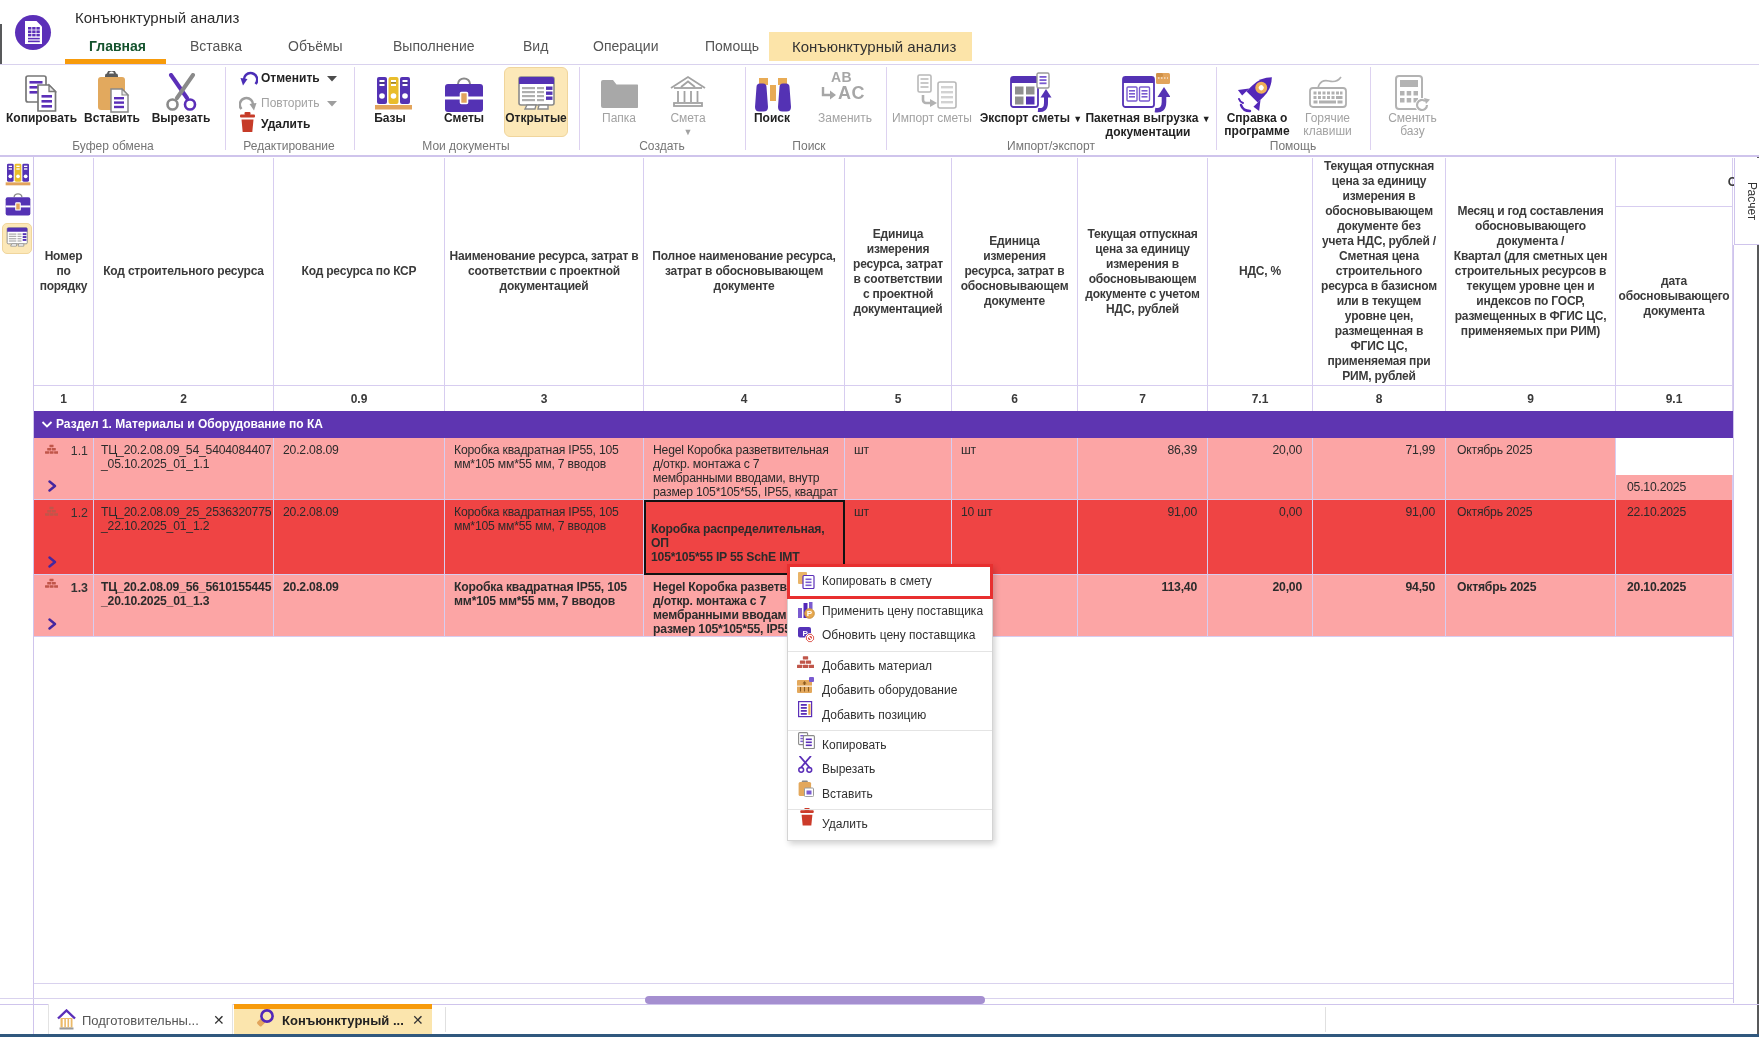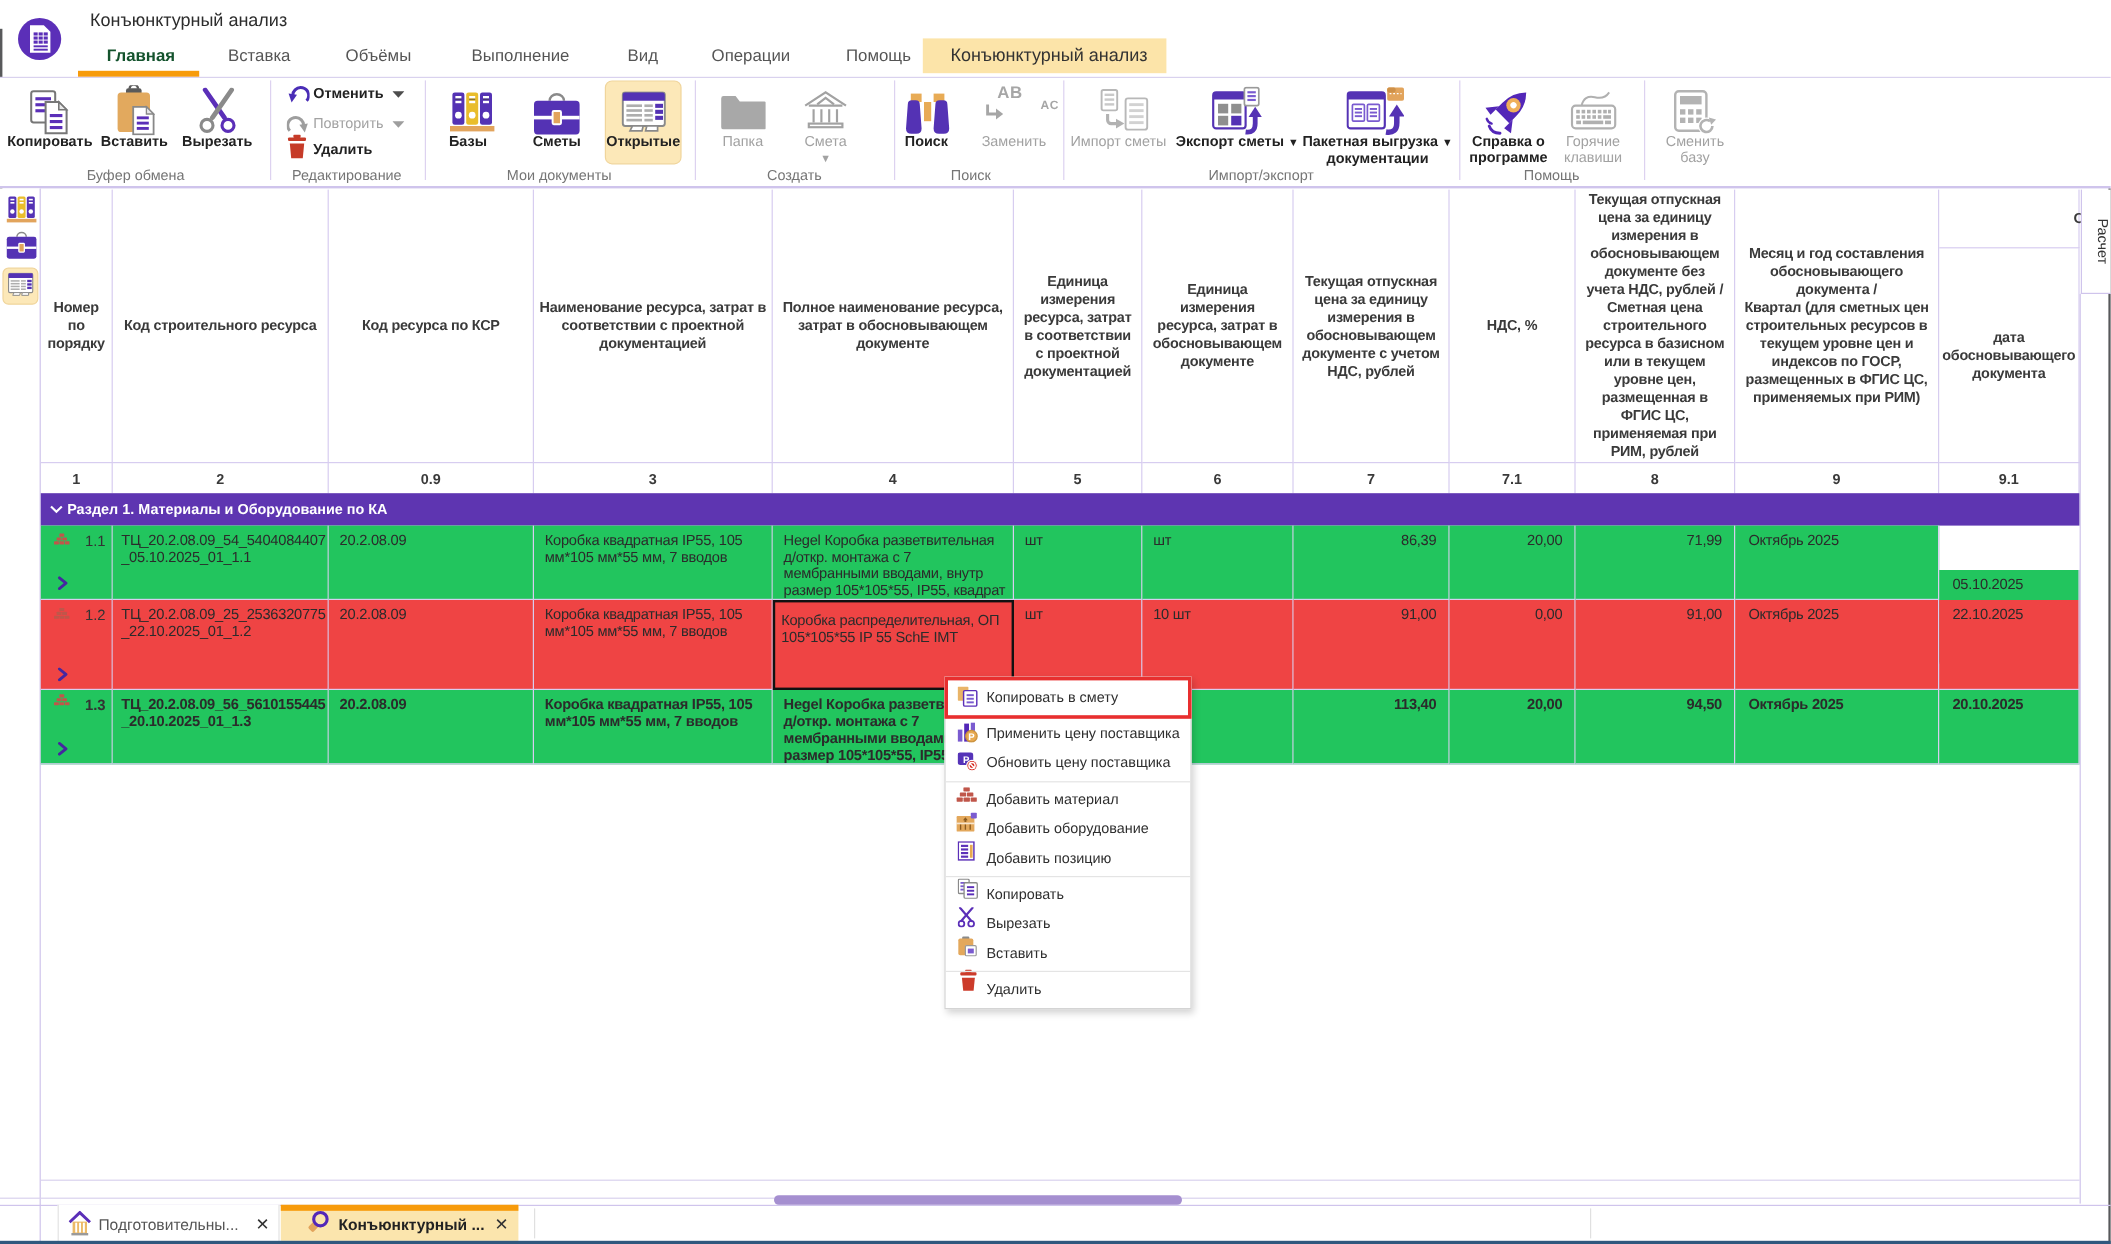--- a/index.html
+++ b/index.html
@@ -31,21 +31,21 @@
 #edgeL{left:0;top:24px;width:2px;height:1013px;background:#58595b;}
 #edgeR{left:1757px;top:157px;width:2px;height:880px;background:#58595b;}
 #edgeB{left:0;top:1034px;width:1759px;height:3px;background:#30587e;}
 
 .hc{top:158px;height:227px;border-right:1px solid #d7cdf0;font-weight:bold;font-size:12px;
    display:flex;align-items:center;justify-content:center;text-align:center;line-height:15px;color:#3a3a3a;padding:0 2px;letter-spacing:-.2px;}
 .nc{top:385px;height:26px;border-right:1px solid #d7cdf0;border-top:1px solid #d7cdf0;font-weight:bold;font-size:12px;
    display:flex;align-items:center;justify-content:center;color:#3a3a3a;}
 #section{left:34px;top:411px;width:1699px;height:27px;background:#5e35b1;color:#fff;font-size:12px;font-weight:bold;line-height:27px;}
 .cell{border-right:1px solid #d7cdf0;border-bottom:1px solid #d7cdf0;font-size:12.2px;line-height:14.1px;padding:5px 2px 0 9px;color:#2b2b2b;overflow:hidden;letter-spacing:-.2px;}
-.g{background:#22c55e;}
+.g{background:#fca5a5;}
 .y{background:#ef4444;}
 .num{text-align:right;padding-right:10px;}
 .r3 *, .r3{font-weight:bold;}
 
 #raschet{left:1734px;top:158px;width:25px;height:87px;border-left:1px solid #cfc4ec;border-bottom:1px solid #cfc4ec;
   writing-mode:vertical-rl;text-align:center;font-size:12px;color:#333;background:#fff;}
 
 #gridbot{left:34px;top:983px;width:1699px;height:1px;background:#d9d2ee;}
 #trackT{left:0px;top:998px;width:1733px;height:1px;background:#d9d2ee;}
 #trackB{left:0px;top:1004px;width:1759px;height:1px;background:#cfc4ec;}
@@ -169,21 +169,21 @@
 <div class="a cell g" style="left:1616px;top:427px;width:117px;height:78px;padding-left:11px;margin-top:48px;">05.10.2025</div>
 <div class="a" style="left:60px;top:444px;width:28px;text-align:right;font-size:12.4px;">1.1</div>
 <svg class="a" style="left:48px;top:480px" width="10" height="12" viewBox="0 0 10 12">
     <polyline points="1.5,1.5 7,6 1.5,10.5" fill="none" stroke="#4527a0" stroke-width="2.4" stroke-linecap="round" stroke-linejoin="round"></polyline>
   </svg>
 
 <div class="a cell y" style="left:34px;top:500px;width:60px;height:75px;"></div>
 <div class="a cell y" style="left:94px;top:500px;width:180px;height:75px;padding-left:7px;">ТЦ_20.2.08.09_25_2536320775<br>_22.10.2025_01_1.2</div>
 <div class="a cell y" style="left:274px;top:500px;width:171px;height:75px;">20.2.08.09</div>
 <div class="a cell y" style="left:445px;top:500px;width:199px;height:75px;">Коробка квадратная IP55, 105<br>мм*105 мм*55 мм, 7 вводов</div>
-<div class="a cell y" style="left:644px;top:500px;width:201px;height:75px;border:2px solid #111;padding-top:8px;padding-left:5px;">Коробка распределительная, ОП<br>105*105*55 IP 55 SchE IMT</div>
+<div class="a cell y" style="left:644px;top:500px;width:201px;height:75px;border:2px solid #111;padding-top:20px;padding-left:5px;font-weight:bold;">Коробка распределительная, ОП<br>105*105*55 IP 55 SchE IMT</div>
 <div class="a cell y" style="left:845px;top:500px;width:107px;height:75px;">шт</div>
 <div class="a cell y" style="left:952px;top:500px;width:126px;height:75px;">10 шт</div>
 <div class="a cell y num" style="left:1078px;top:500px;width:130px;height:75px;">91,00</div>
 <div class="a cell y num" style="left:1208px;top:500px;width:105px;height:75px;">0,00</div>
 <div class="a cell y num" style="left:1313px;top:500px;width:133px;height:75px;">91,00</div>
 <div class="a cell y" style="left:1446px;top:500px;width:170px;height:75px;padding-left:11px;">Октябрь 2025</div>
 <div class="a cell y" style="left:1616px;top:500px;width:117px;height:75px;padding-left:11px;">22.10.2025</div>
 <div class="a" style="left:60px;top:506px;width:28px;text-align:right;font-size:12.4px;">1.2</div>
 <svg class="a" style="left:48px;top:556px" width="10" height="12" viewBox="0 0 10 12">
     <polyline points="1.5,1.5 7,6 1.5,10.5" fill="none" stroke="#4527a0" stroke-width="2.4" stroke-linecap="round" stroke-linejoin="round"></polyline>
@@ -355,21 +355,21 @@
  <rect x="24" y="1" width="9" height="7" fill="#e8ab55"></rect>
  <rect x="16" y="8" width="6" height="16" fill="#e8ab55"></rect>
  <path d="M4.5 10 q0-3.5 3.5-3.5 h3 q3.5 0 3.5 3.5 l1.5 20 q0 4.5-4.5 4.5 h-4 q-4.5 0-4.5-4.5 z" fill="#5432b4" transform="translate(-2,0)"></path>
  <path d="M24.5 10 q0-3.5 3.5-3.5 h3 q3.5 0 3.5 3.5 l1.5 20 q0 4.5-4.5 4.5 h-4 q-4.5 0-4.5-4.5 z" fill="#5432b4" transform="translate(1,0)"></path>
 </svg>
 <div class="a" style="left:831px;top:69px;font-size:14px;font-weight:bold;color:#a6a6a6;letter-spacing:.5px;">AB</div>
 <svg class="ic" style="left:820px;top:86px" width="16" height="16" viewBox="0 0 16 16">
  <path d="M3 1 v8 h8" fill="none" stroke="#a6a6a6" stroke-width="2.4"></path>
  <polygon points="10,4.5 16,9 10,13.5" fill="#a6a6a6"></polygon>
 </svg>
-<div class="a" style="left:867px;top:83px;font-size:10px;font-weight:bold;color:#a6a6a6;letter-spacing:.5px;">AC</div>
+<div class="a" style="left:838px;top:83px;font-size:18px;font-weight:bold;color:#a6a6a6;letter-spacing:.5px;">AC</div>
 <svg class="ic" style="left:916px;top:74px" width="42" height="40" viewBox="0 0 42 40">
  <g stroke="#b8b8b8" stroke-width="1.6" fill="#fff">
   <rect x="2" y="1" width="13" height="17" rx="1.5"></rect>
  </g>
  <g fill="#c9c9c9">
       <rect x="4.5" y="4" width="8" height="2"></rect>
       <rect x="4.5" y="8" width="8" height="2"></rect>
       <rect x="4.5" y="12" width="8" height="2"></rect>
     </g>
  <path d="M7 21 v5 a3 3 0 0 0 3 3 h5" fill="none" stroke="#b2b2b2" stroke-width="2.6"></path>

